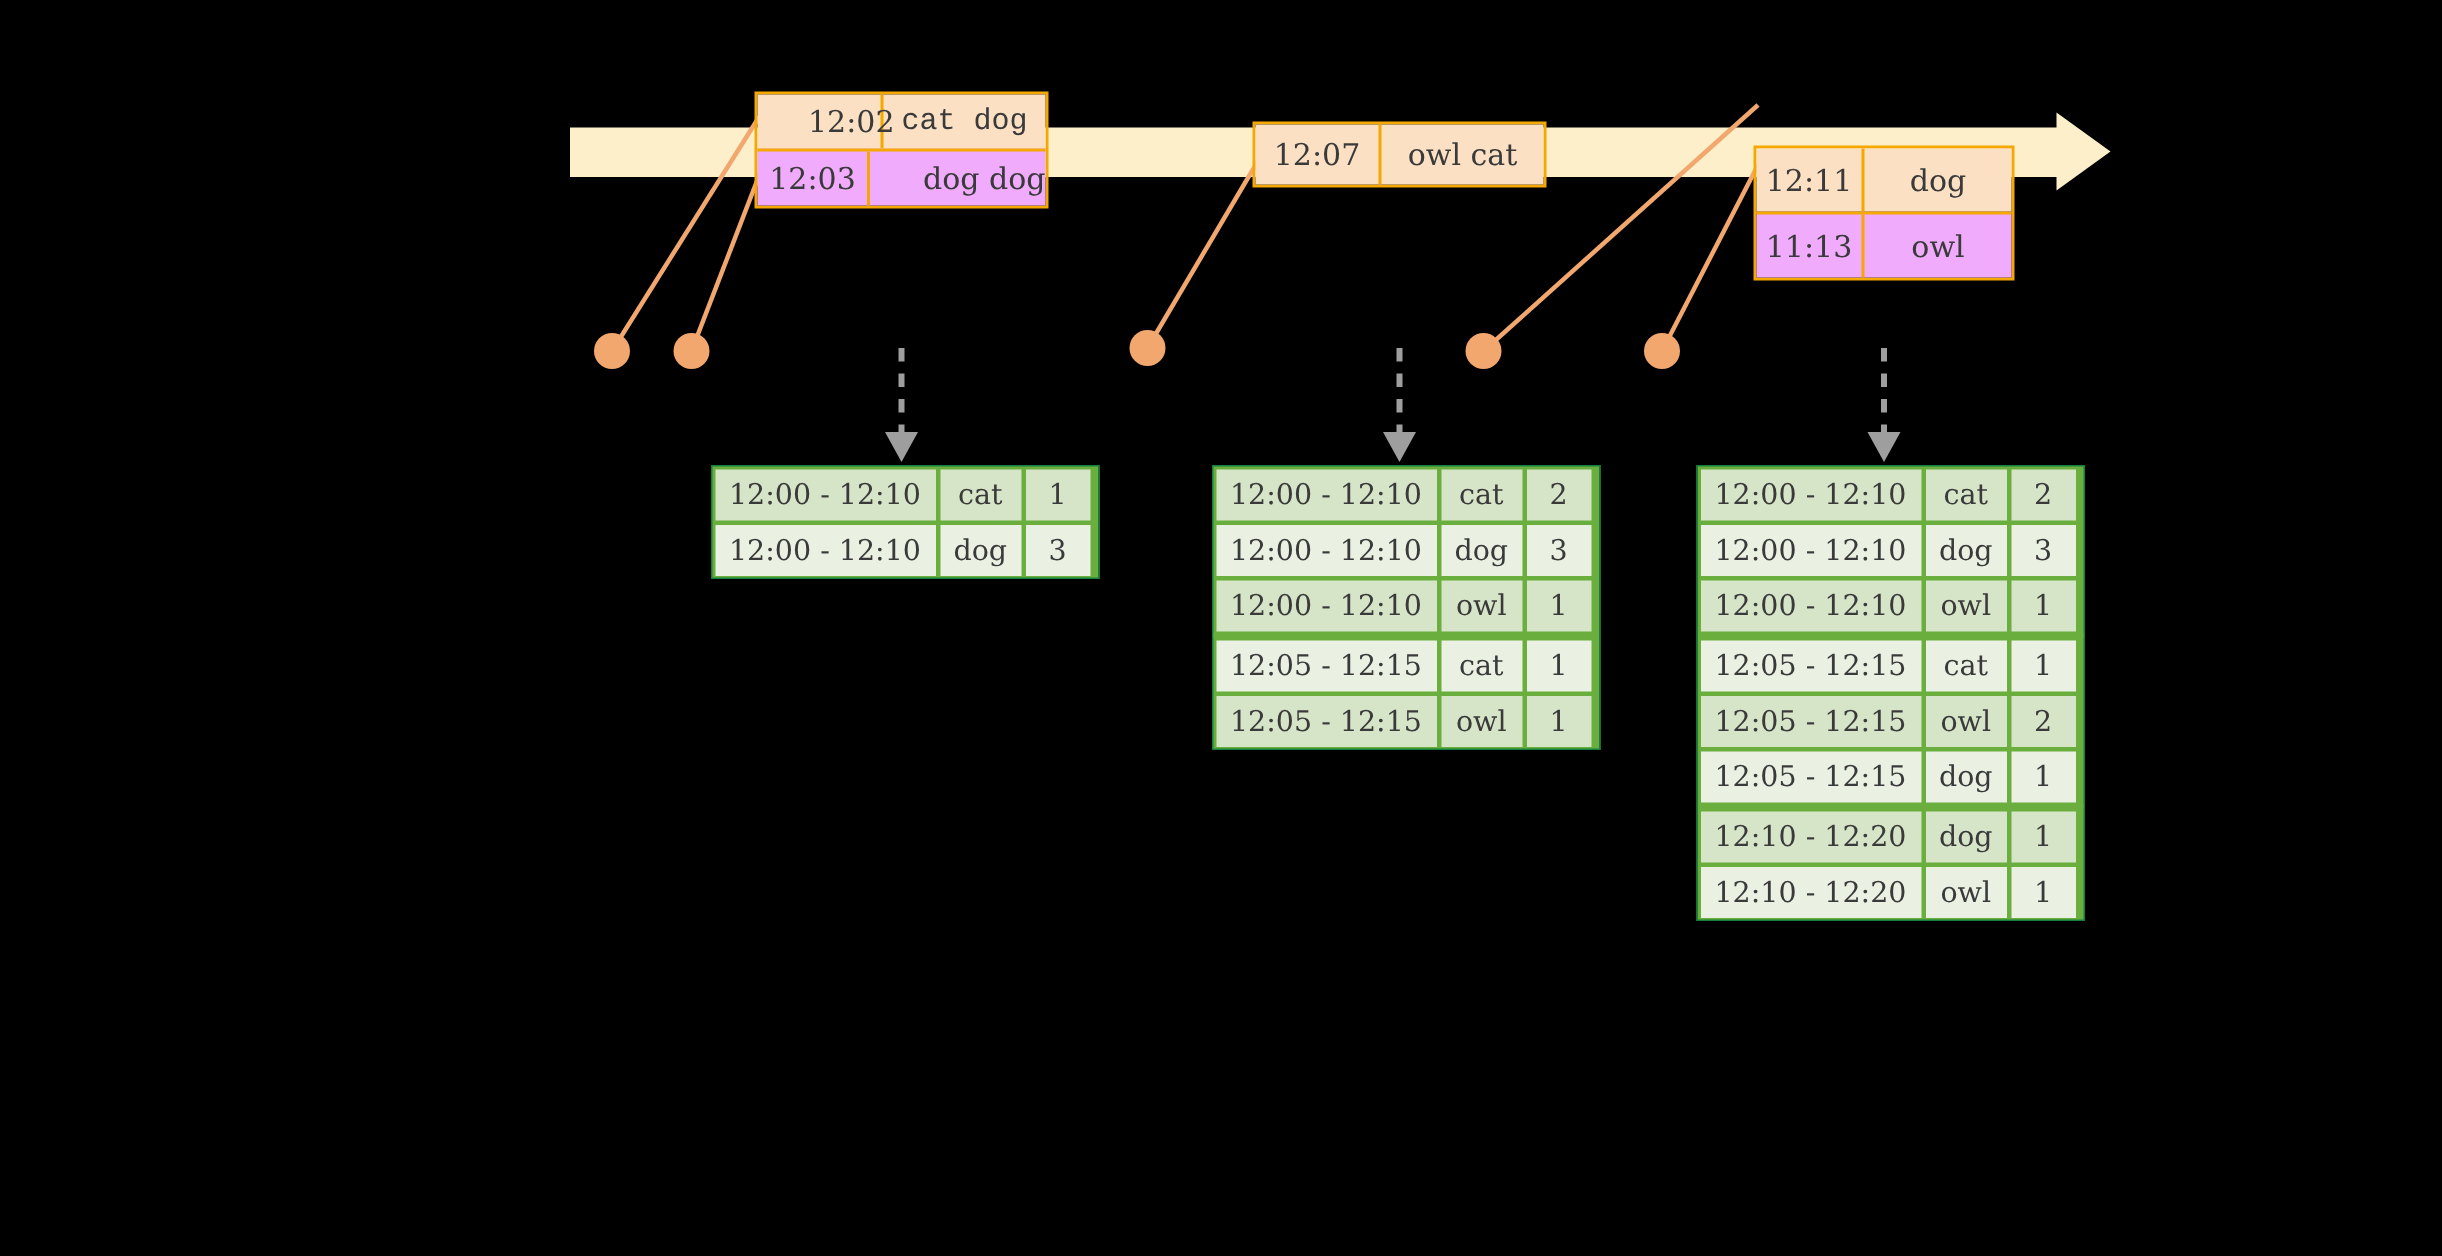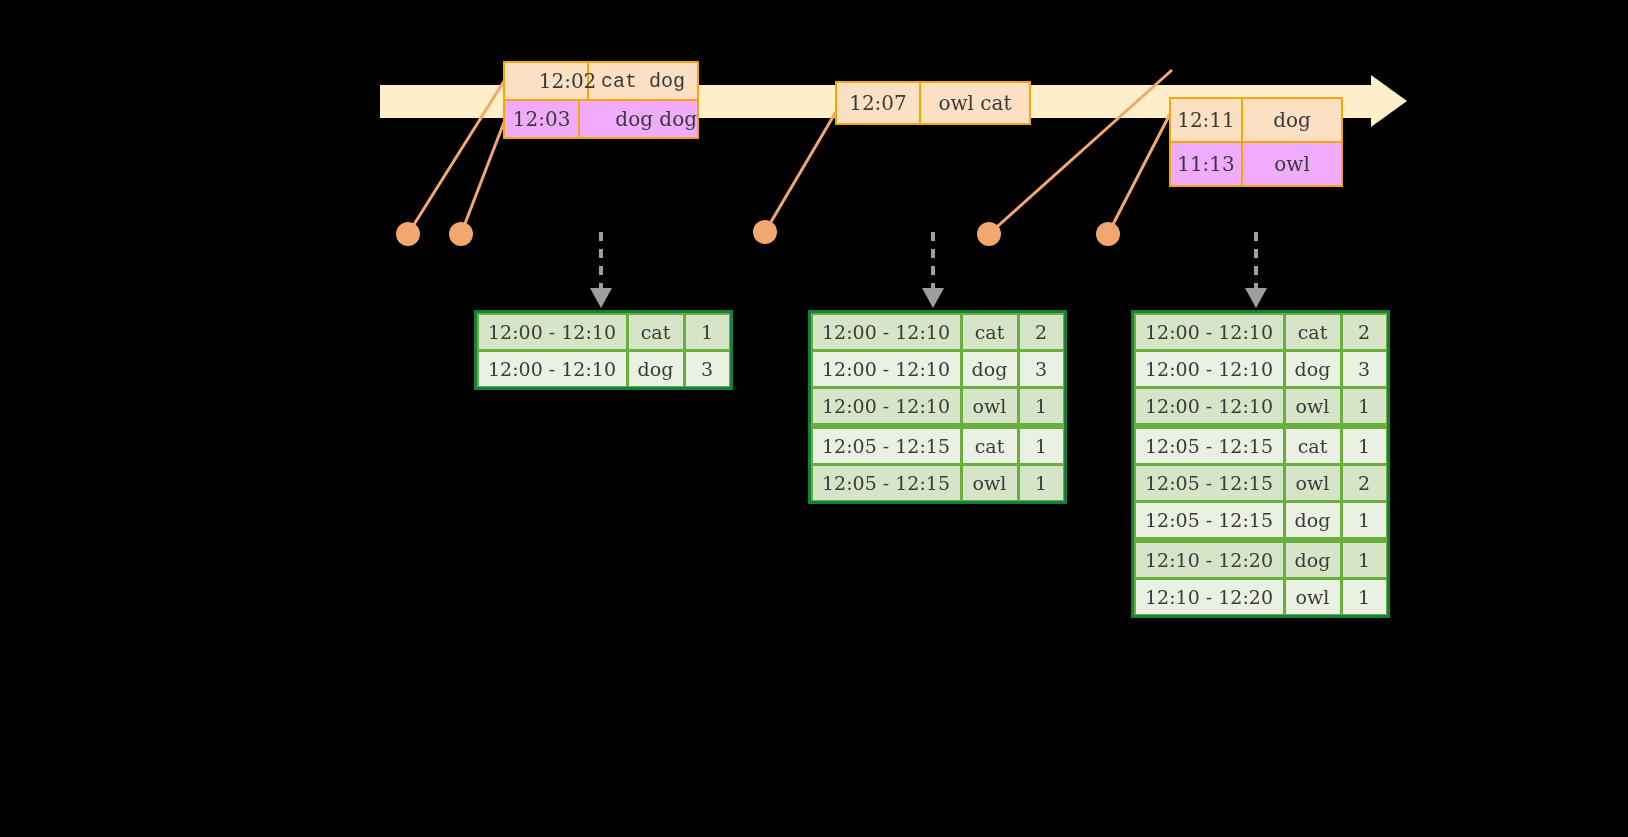--- a/index.html
+++ b/index.html
@@ -26,21 +26,21 @@
   
   .dot{position:absolute;width:24px;height:24px;border-radius:50%;
        background:#F2A76E;}
   .conn{position:absolute;top:0;left:0;width:1628px;height:837px;
         pointer-events:none;}
 
   
   .darrow{position:absolute;width:34px;height:80px;}
 
   
-  .gtable{position:absolute;border:3px solid #15803d;box-sizing:border-box;
+  .gtable{position:absolute;border:1px solid #15803d;box-sizing:border-box;
           background:#6AAE3E;display:flex;flex-direction:column;gap:0;}
   .grow{display:flex;}
   .grow .gcell{font-size:19px;color:#3A3A3A;display:flex;align-items:center;
                justify-content:center;box-sizing:border-box;height:34px;
                margin:1.5px;}
   .grow.shadeA .gcell{background:#D6E5C8;}
   .grow.shadeB .gcell{background:#EAF1E3;}
   .grow.sep{border-top:3px solid #6AAE3E;}
 </style>
 </head>

